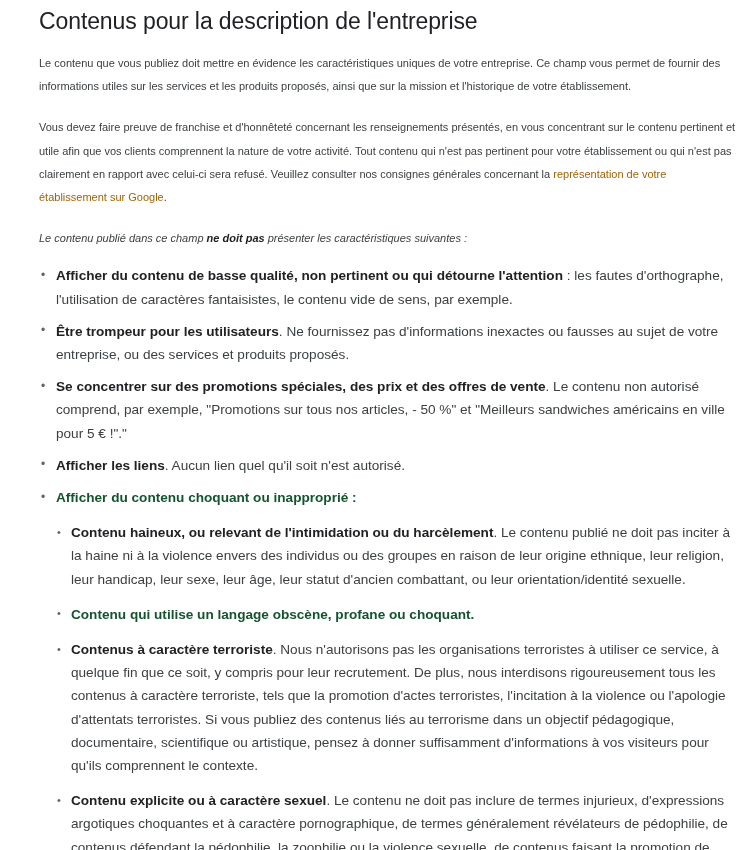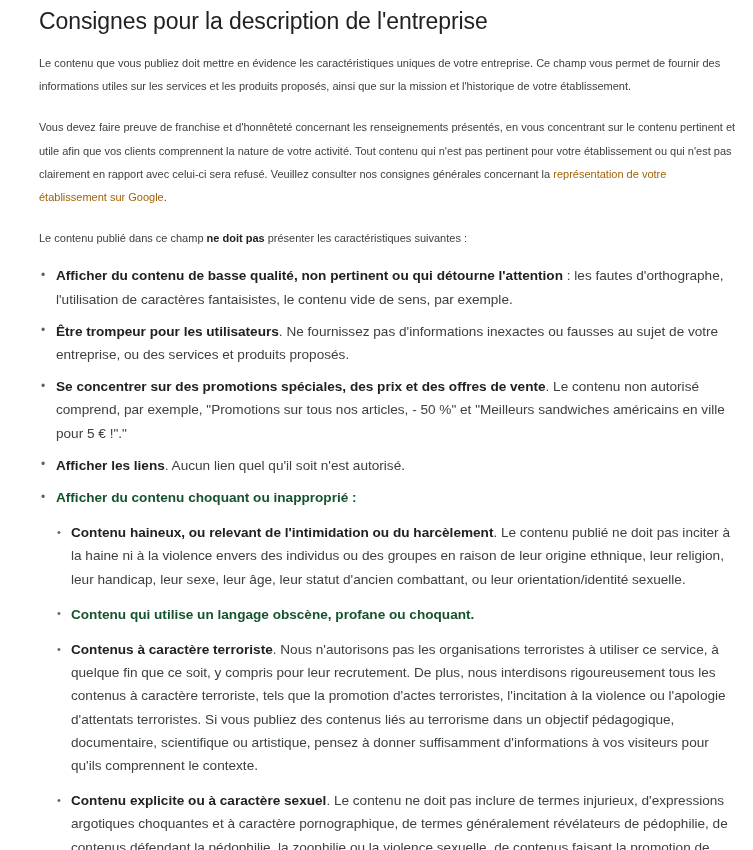--- a/index.html
+++ b/index.html
@@ -32,21 +32,21 @@
     letter-spacing: -0.1px;
   }
 
   p.para {
     font-size: 11px;
     line-height: 23.2px;
     margin: 0 0 18px 0;
     color: #3c4043;
     max-width: 700px;
   }
-  p.para:last-of-type { margin-bottom: 14px; }
+  p.para:last-of-type { margin-bottom: 14px; font-style: italic; }
 
   a.inline-link {
     color: #a16207;
     text-decoration: none;
   }
 
   b, strong { font-weight: 700; color: #202124; }
 
   ul.bullets {
     list-style: none;
@@ -97,21 +97,21 @@
   }
 
   .lead { font-weight: 700; color: #202124; }
   .all-bold { font-weight: 700; color: #14532d; }
 </style>
 </head>
 <body>
 
 <div class="page">
 
-  <h1 class="page-title">Consignes pour la description de l'entreprise</h1>
+  <h1 class="page-title">Contenus pour la description de l'entreprise</h1>
 
   <p class="para">
     <span>Le contenu que vous publiez doit mettre en évidence les caractéristiques uniques de votre entreprise. Ce champ vous permet de fournir des informations utiles sur les services et les produits proposés, ainsi que sur la mission et l'historique de votre établissement.</span>
   </p>
 
   <p class="para">
     <span>Vous devez faire preuve de franchise et d'honnêteté concernant les renseignements présentés, en vous concentrant sur le contenu pertinent et utile afin que vos clients comprennent la nature de votre activité. Tout contenu qui n'est pas pertinent pour votre établissement ou qui n'est pas clairement en rapport avec celui-ci sera refusé. Veuillez consulter nos consignes générales concernant la </span><a class="inline-link" href="#">représentation de votre établissement sur Google</a><span>.</span>
   </p>
 
   <p class="para">

